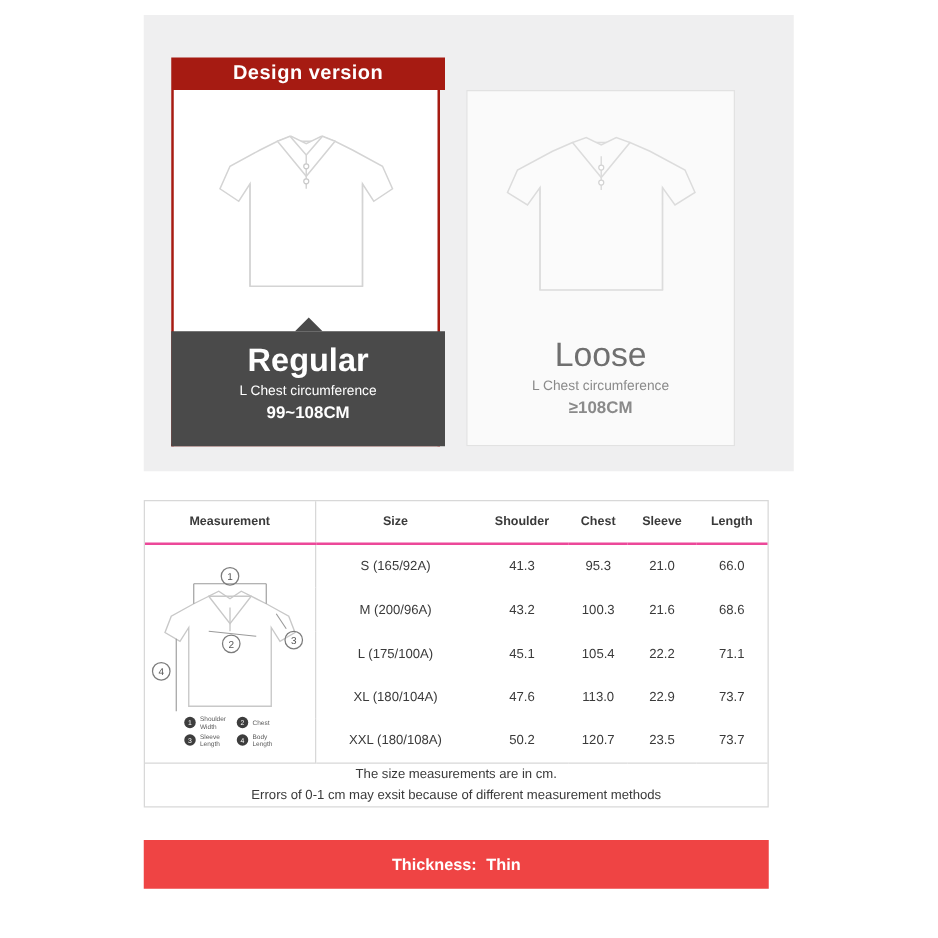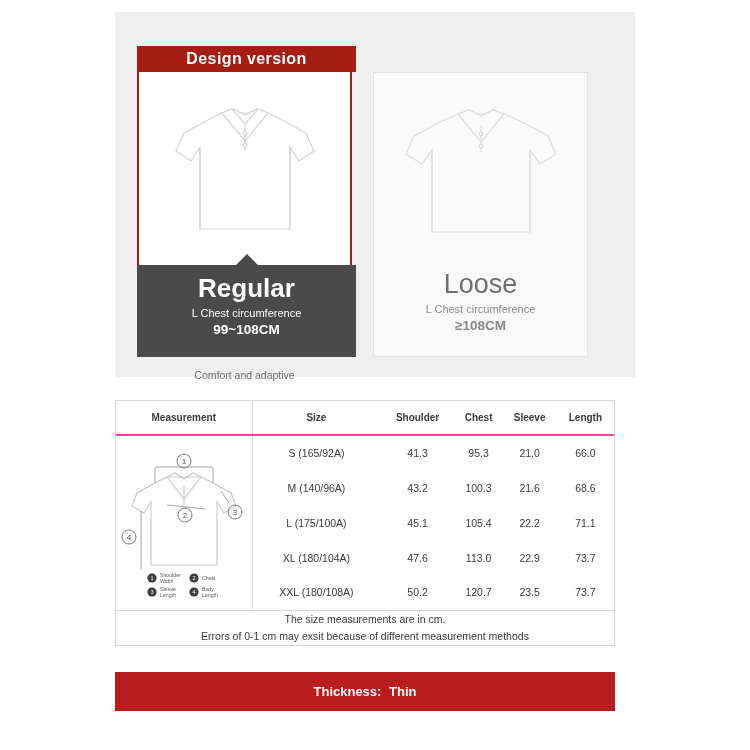--- a/index.html
+++ b/index.html
@@ -108,21 +108,21 @@
     padding:8px 0 10px;
     font-size:10.5px;
     color:#5e5e5e;
     line-height:1.6;
   }
 
   .footer-bar {
     position:absolute;
     left:115px; top:672px;
     width:500px; height:39px;
-    background:#b91c1c;
+    background:#ef4444;
     color:#fff;
     display:flex; align-items:center;
     font-size:13px; font-weight:bold;
   }
   .footer-item { flex:1; text-align:center; }
   .footer-item .k { font-weight:bold; }
   .footer-item .v { font-weight:bold; margin-left:4px; }
 </style>
 </head>
 <body>
@@ -148,21 +148,20 @@
         <circle cx="85" cy="44" r="2" fill="#fff" stroke="#c9c9c9"></circle>
         <circle cx="85" cy="56" r="2" fill="#fff" stroke="#c9c9c9"></circle>
       </svg>
     </div>
 
     <div class="label-panel">
       <div class="fit-title">Regular</div>
       <div class="fit-sub">L Chest circumference</div>
       <div class="fit-val">99~108CM</div>
     </div>
-    <div class="fit-foot" style="position:absolute;left:0;bottom:-26px;width:100%;text-align:center;">Comfort and adaptive</div>
   </div>
 
   <div class="fit-card loose">
     <div class="shirt-wrap">
       <svg width="178" height="160" viewBox="0 0 178 160">
         <g fill="#fbfbfb" stroke="#dcdcdc" stroke-width="1.2">
           <path d="M66 24 L50 31 L22 46 L14 64 L30 74 L40 60 L40 142 L138 142 L138 60 L148 74 L164 64 L156 46 L128 31 L112 24 Z"></path>
           <path d="M66 24 L89 52 L112 24 L101 20 L89 26 L77 20 Z"></path>
           <path d="M89 35 L89 62"></path>
         </g>
@@ -247,21 +246,21 @@
             </g>
           </svg>
         </td>
         <td>S (165/92A)</td>
         <td>41.3</td>
         <td>95.3</td>
         <td>21.0</td>
         <td>66.0</td>
       </tr>
       <tr>
-        <td>M (140/96A)</td>
+        <td>M (200/96A)</td>
         <td>43.2</td>
         <td>100.3</td>
         <td>21.6</td>
         <td>68.6</td>
       </tr>
       <tr>
         <td>L (175/100A)</td>
         <td>45.1</td>
         <td>105.4</td>
         <td>22.2</td>

